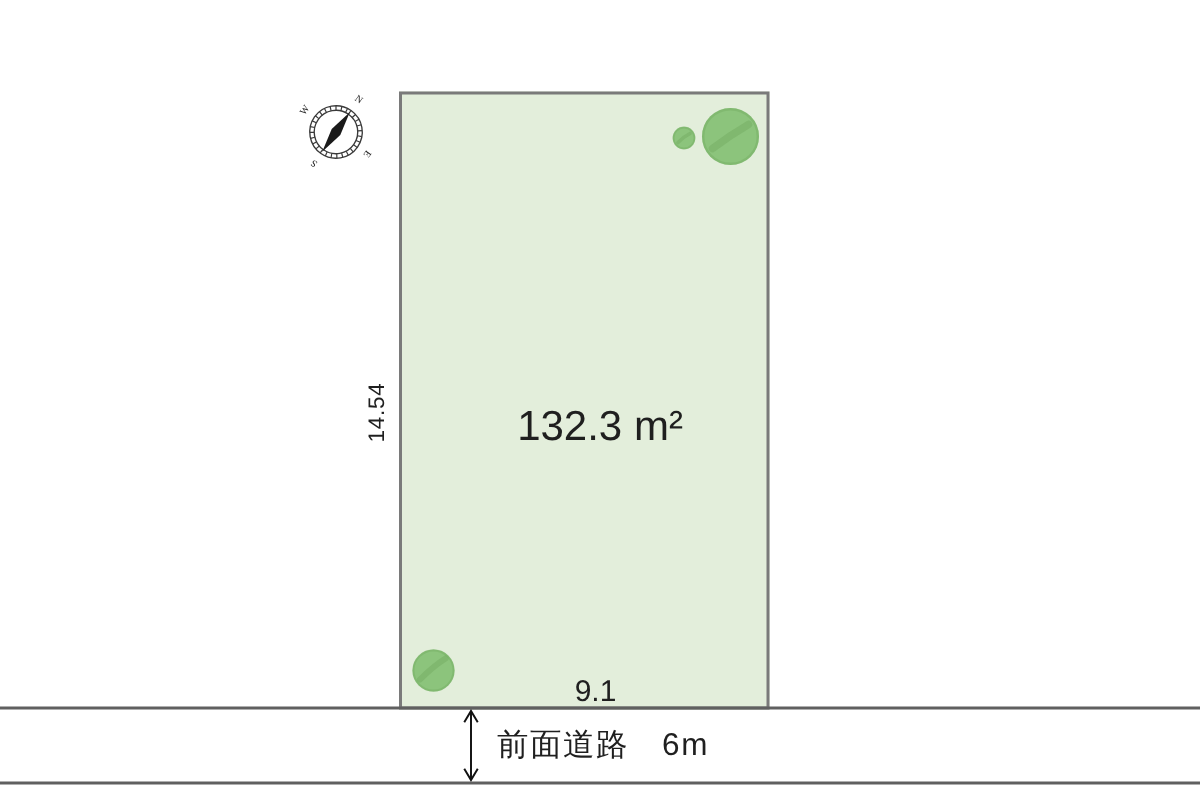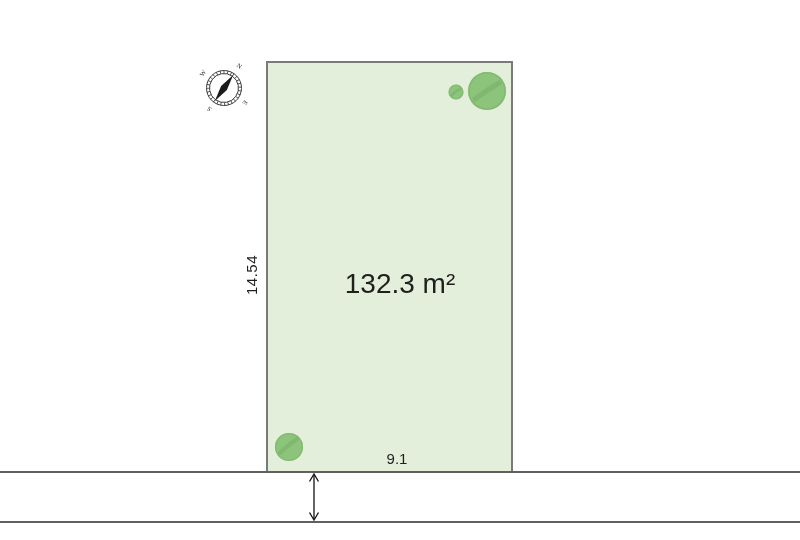--- a/index.html
+++ b/index.html
@@ -52,21 +52,21 @@
   }
   .area-label {
     left: 330px; top: 268px;
     width: 140px;
     font-size: 28px;
     text-align: center;
   }
   .frontage-label {
     left: 363px; top: 450px;
     width: 68px;
-    font-size: 15px;
+    font-size: 20px;
     text-align: center;
   }
   .road-label {
     left: 302px; top: 482px;
     width: 200px;
     font-size: 21px;
     text-align: center;
     letter-spacing: 1px;
   }
   .compass-letter {
@@ -151,14 +151,15 @@
       <polyline points="309.5,512.5 314,520 318.5,512.5"></polyline>
     </g>
   </svg>
 
   <div class="label depth-label">14.54</div>
 
   <div class="label area-label">132.3 m²</div>
 
   <div class="label frontage-label">9.1</div>
 
+  <div class="label road-label">前面道路　6m</div>
 
 </div>
 
 </body></html>

